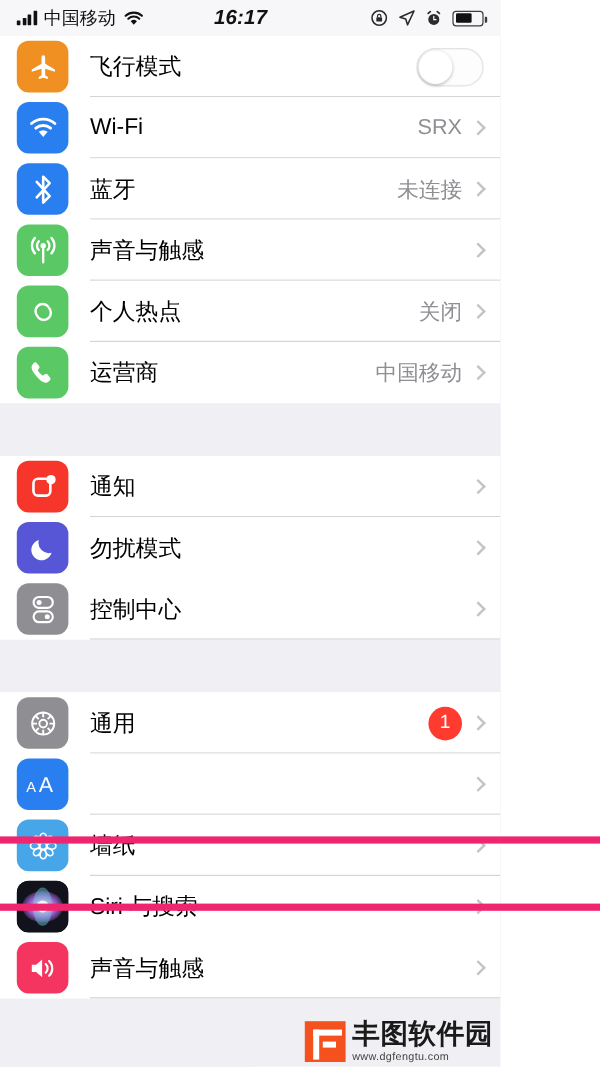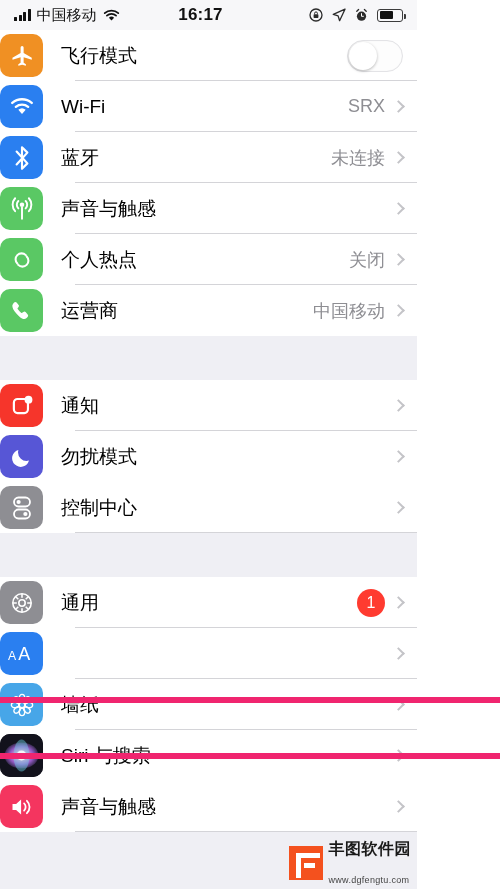--- a/index.html
+++ b/index.html
@@ -15,21 +15,21 @@
   .statusbar {
     height:30px; background:#f7f7f9;
     display:flex; align-items:center;
     padding:0 14px;
     position:relative;
   }
   .sb-left { display:flex; align-items:center; gap:6px; }
   .sb-center {
     position:absolute; left:0; right:16px; top:0; height:30px;
     display:flex; align-items:center; justify-content:center;
-    font-size:17px; font-weight:bold; color:#111; letter-spacing:.2px;
+    font-size:17px; font-weight:bold; color:#111; letter-spacing:.2px;font-style:italic;
   }
   .sb-right {
     margin-left:auto; display:flex; align-items:center; gap:9px;
     position:relative; z-index:2;
   }
   .carrier-text { font-size:15px; color:#111; font-weight:500; }
 
   .signal { display:flex; align-items:flex-end; gap:1.5px; height:12px; }
   .signal i { width:3px; background:#111; border-radius:.5px; display:block; }
   .signal i:nth-child(1){height:4px;}
@@ -58,21 +58,21 @@
   
   .scroll { height:811px; background:#efeff4; overflow:hidden; }
   .group { background:#ffffff; }
   .gap { height:44px; background:#efeff4; }
   .gap.small { height:44px; }
 
   .row {
     position:relative;
     height:51px;
     display:flex; align-items:center;
-    padding-right:14px;
+    padding-left:14px; padding-right:14px;
     background:#ffffff;
   }
   .row .sep {
     position:absolute; left:75px; right:0; bottom:0; height:1px;
     background:#d4d4d8;
   }
 
   .icn {
     width:43px; height:43px; border-radius:10px;
     flex:0 0 43px;
@@ -138,22 +138,22 @@
   .wm-logo::before {
     content:""; position:absolute; left:7px; top:7px;
     width:19px; height:20px;
     border-left:5px solid #fff; border-top:5px solid #fff;
   }
   .wm-logo::after {
     content:""; position:absolute; left:15px; top:17px;
     width:11px; height:5px; background:#fff;
   }
   .wm-text { display:flex; flex-direction:column; line-height:1; }
-  .wm-main { font-size:16px; font-weight:bold; color:#1a1a1a; letter-spacing:.5px; }
-  .wm-sub { font-size:9px; color:#444; margin-top:19px; letter-spacing:.3px; }
+  .wm-main { font-size:23px; font-weight:bold; color:#1a1a1a; letter-spacing:.5px; }
+  .wm-sub { font-size:9px; color:#444; margin-top:3px; letter-spacing:.3px; }
 </style>
 </head>
 <body>
 
 <div class="phone">
 
   <div class="statusbar">
     <div class="sb-left">
       <span class="signal">
           <i></i>

